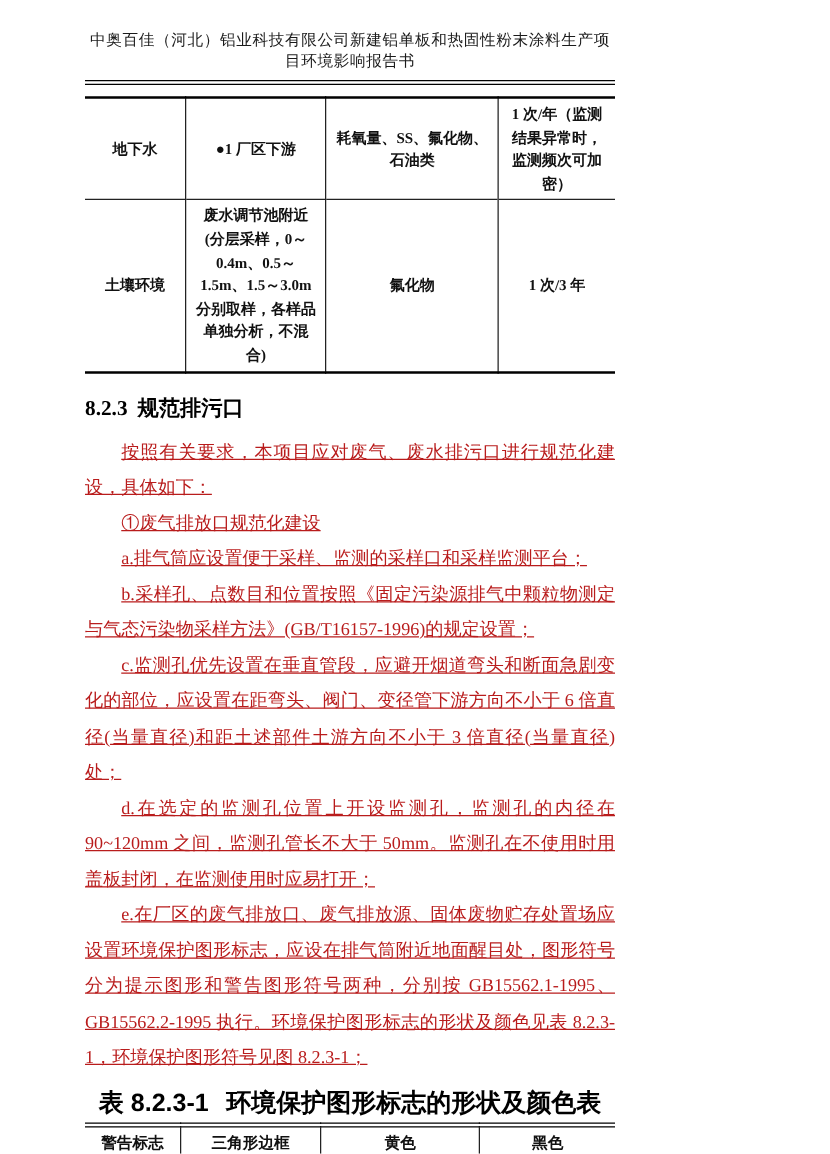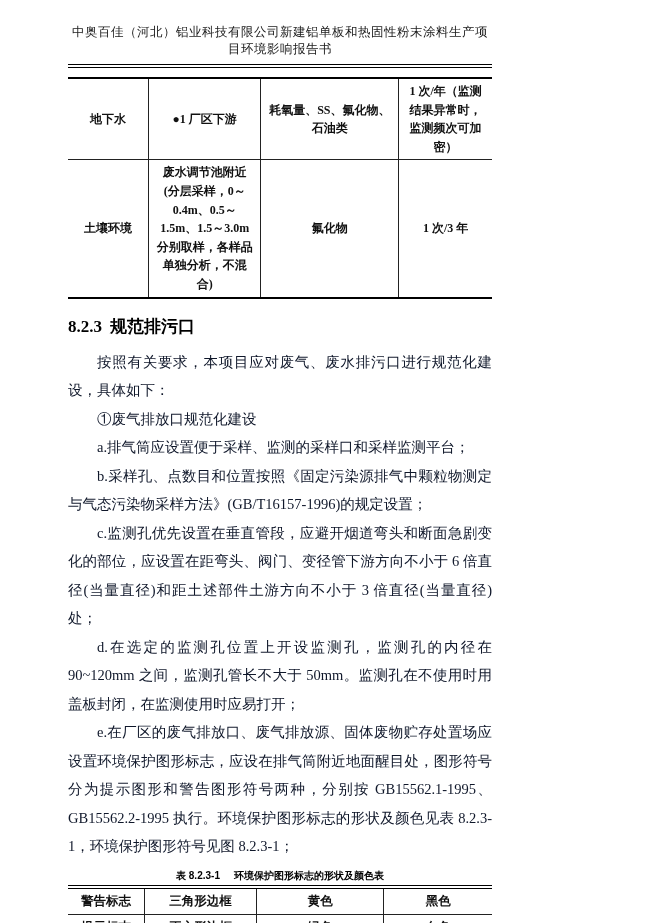--- a/index.html
+++ b/index.html
@@ -69,28 +69,29 @@
   }
   .section-heading .num { font-family: "Liberation Serif", serif; margin-right: 8px; }
 
   
   .body-text p {
     margin: 0;
     font-size: 14.5px;
     line-height: 28.5px;
     text-indent: 2em;
     text-align: justify;
-    color: #0f172a;
+    color: #b91c1c;
+    text-decoration: underline;
   }
 
   
   .sign-table-title {
     margin: 8px 0 2px 0;
     text-align: center;
-    font-size: 10px;
+    font-size: 20px;
     font-weight: bold;
     font-family: "Liberation Sans", "DejaVu Sans", sans-serif;
     color: #000;
   }
   .sign-table-title .tnum { margin-right: 14px; }
   .sign-table { border-top: 4px double #000; border-bottom: 4px double #000; font-size: 12.5px; }
   .sign-table tr + tr td, .sign-table tbody tr td { }
   .sign-table tr td { border-top: 1px solid #222; height: 18px; }
   .sign-table tr:first-child td { border-top: none; }
 

